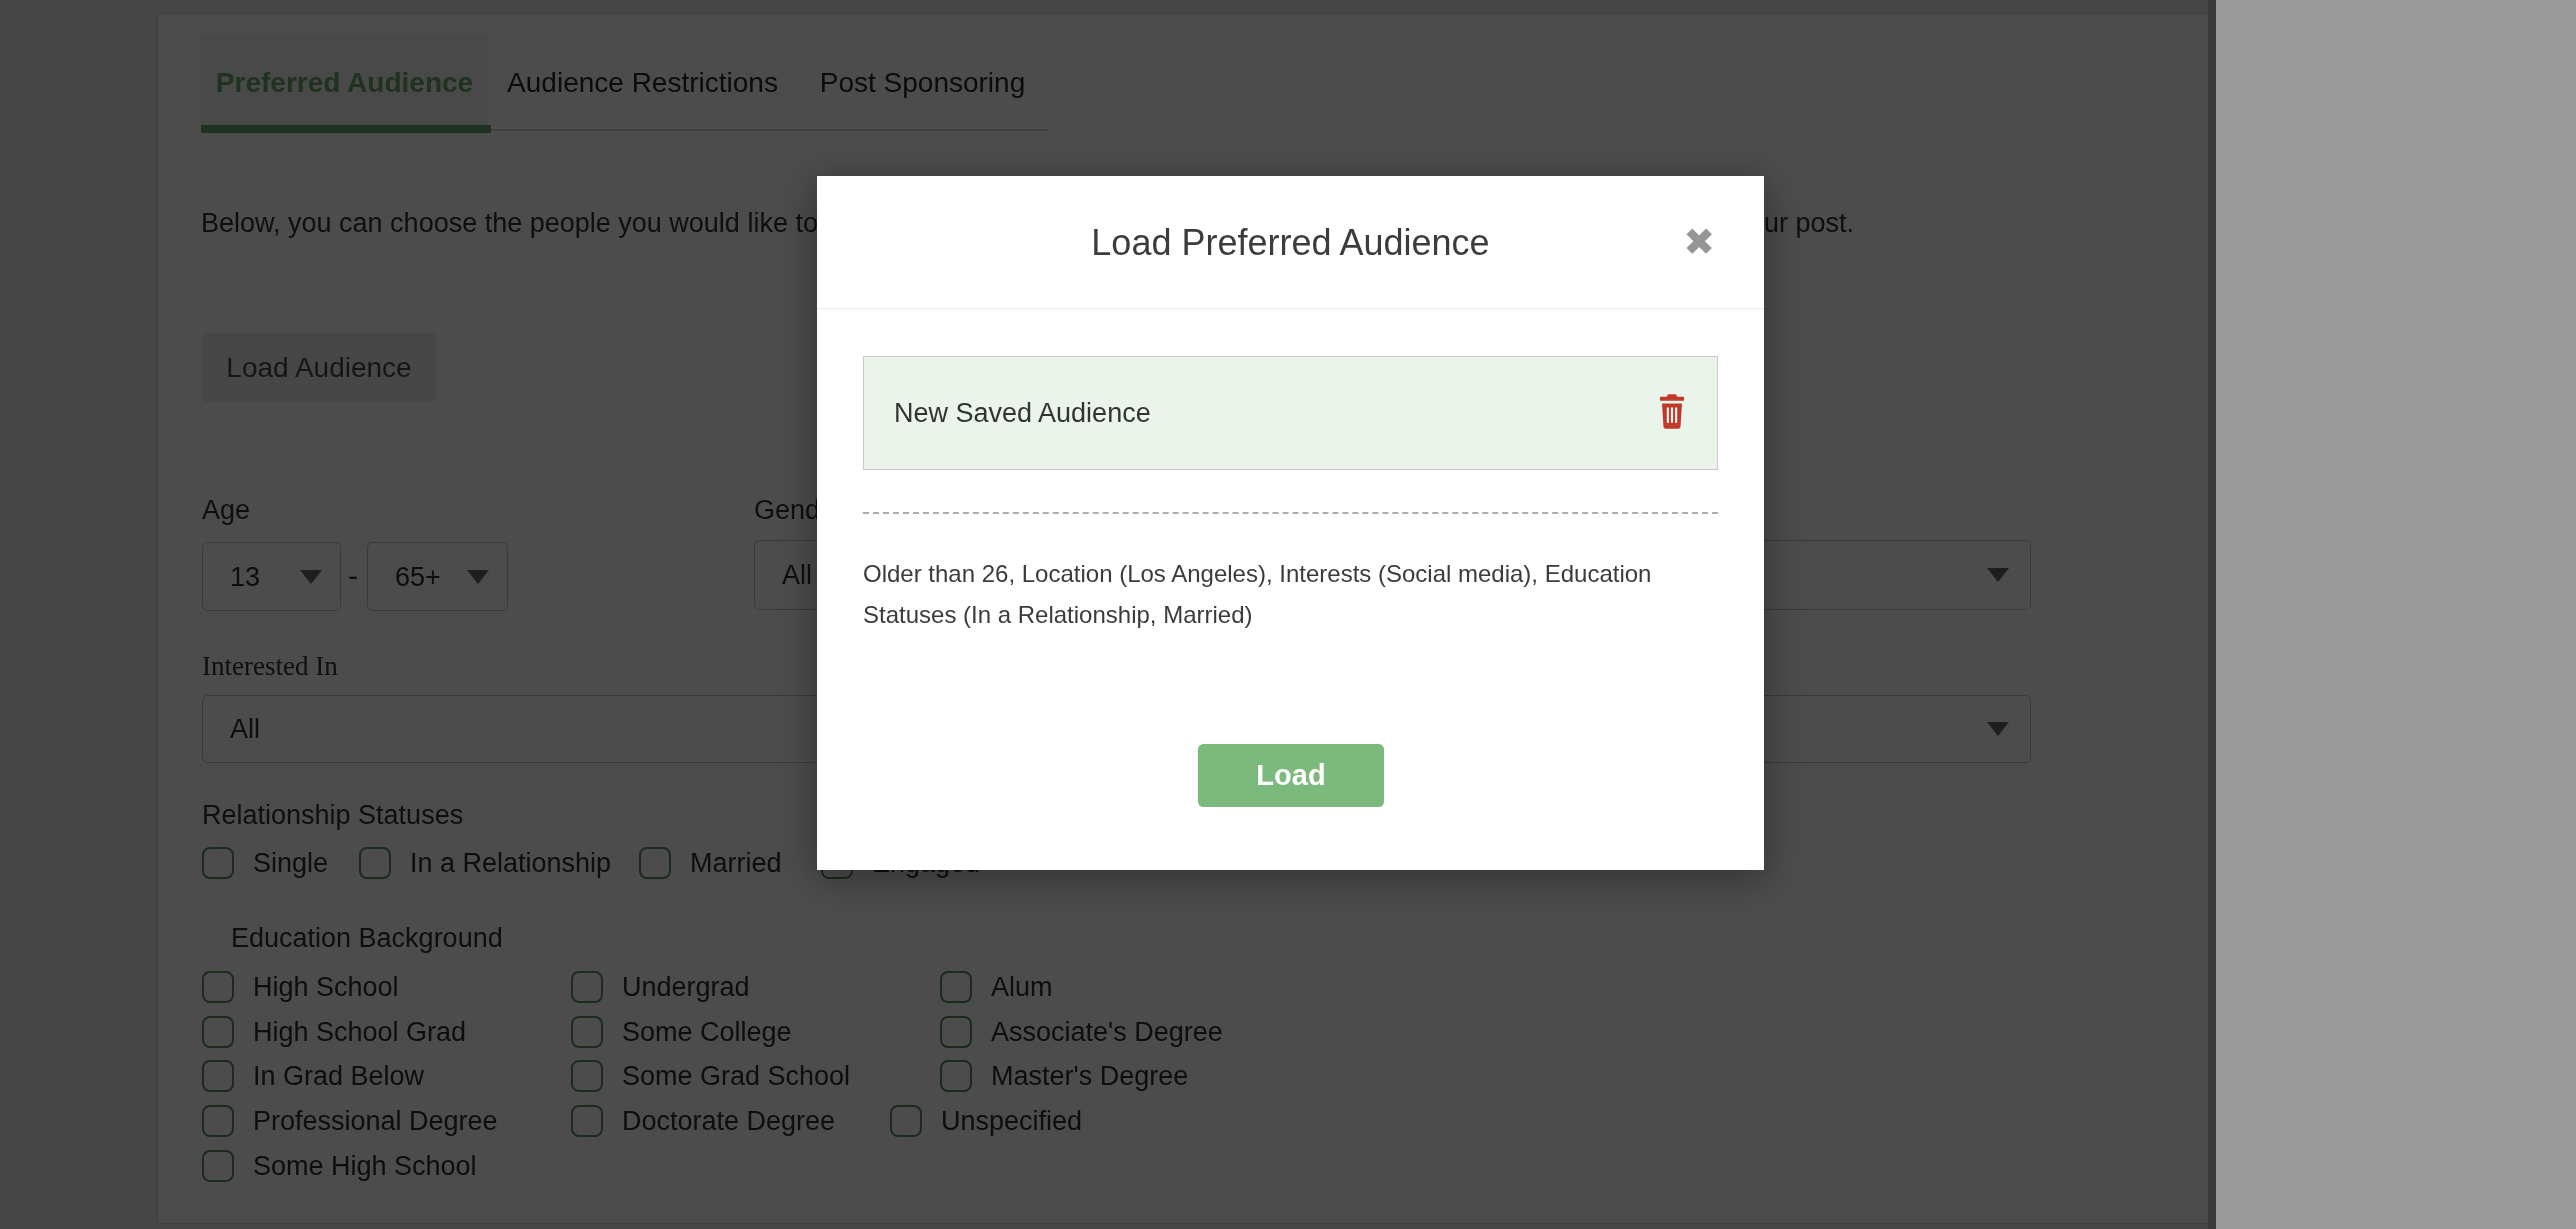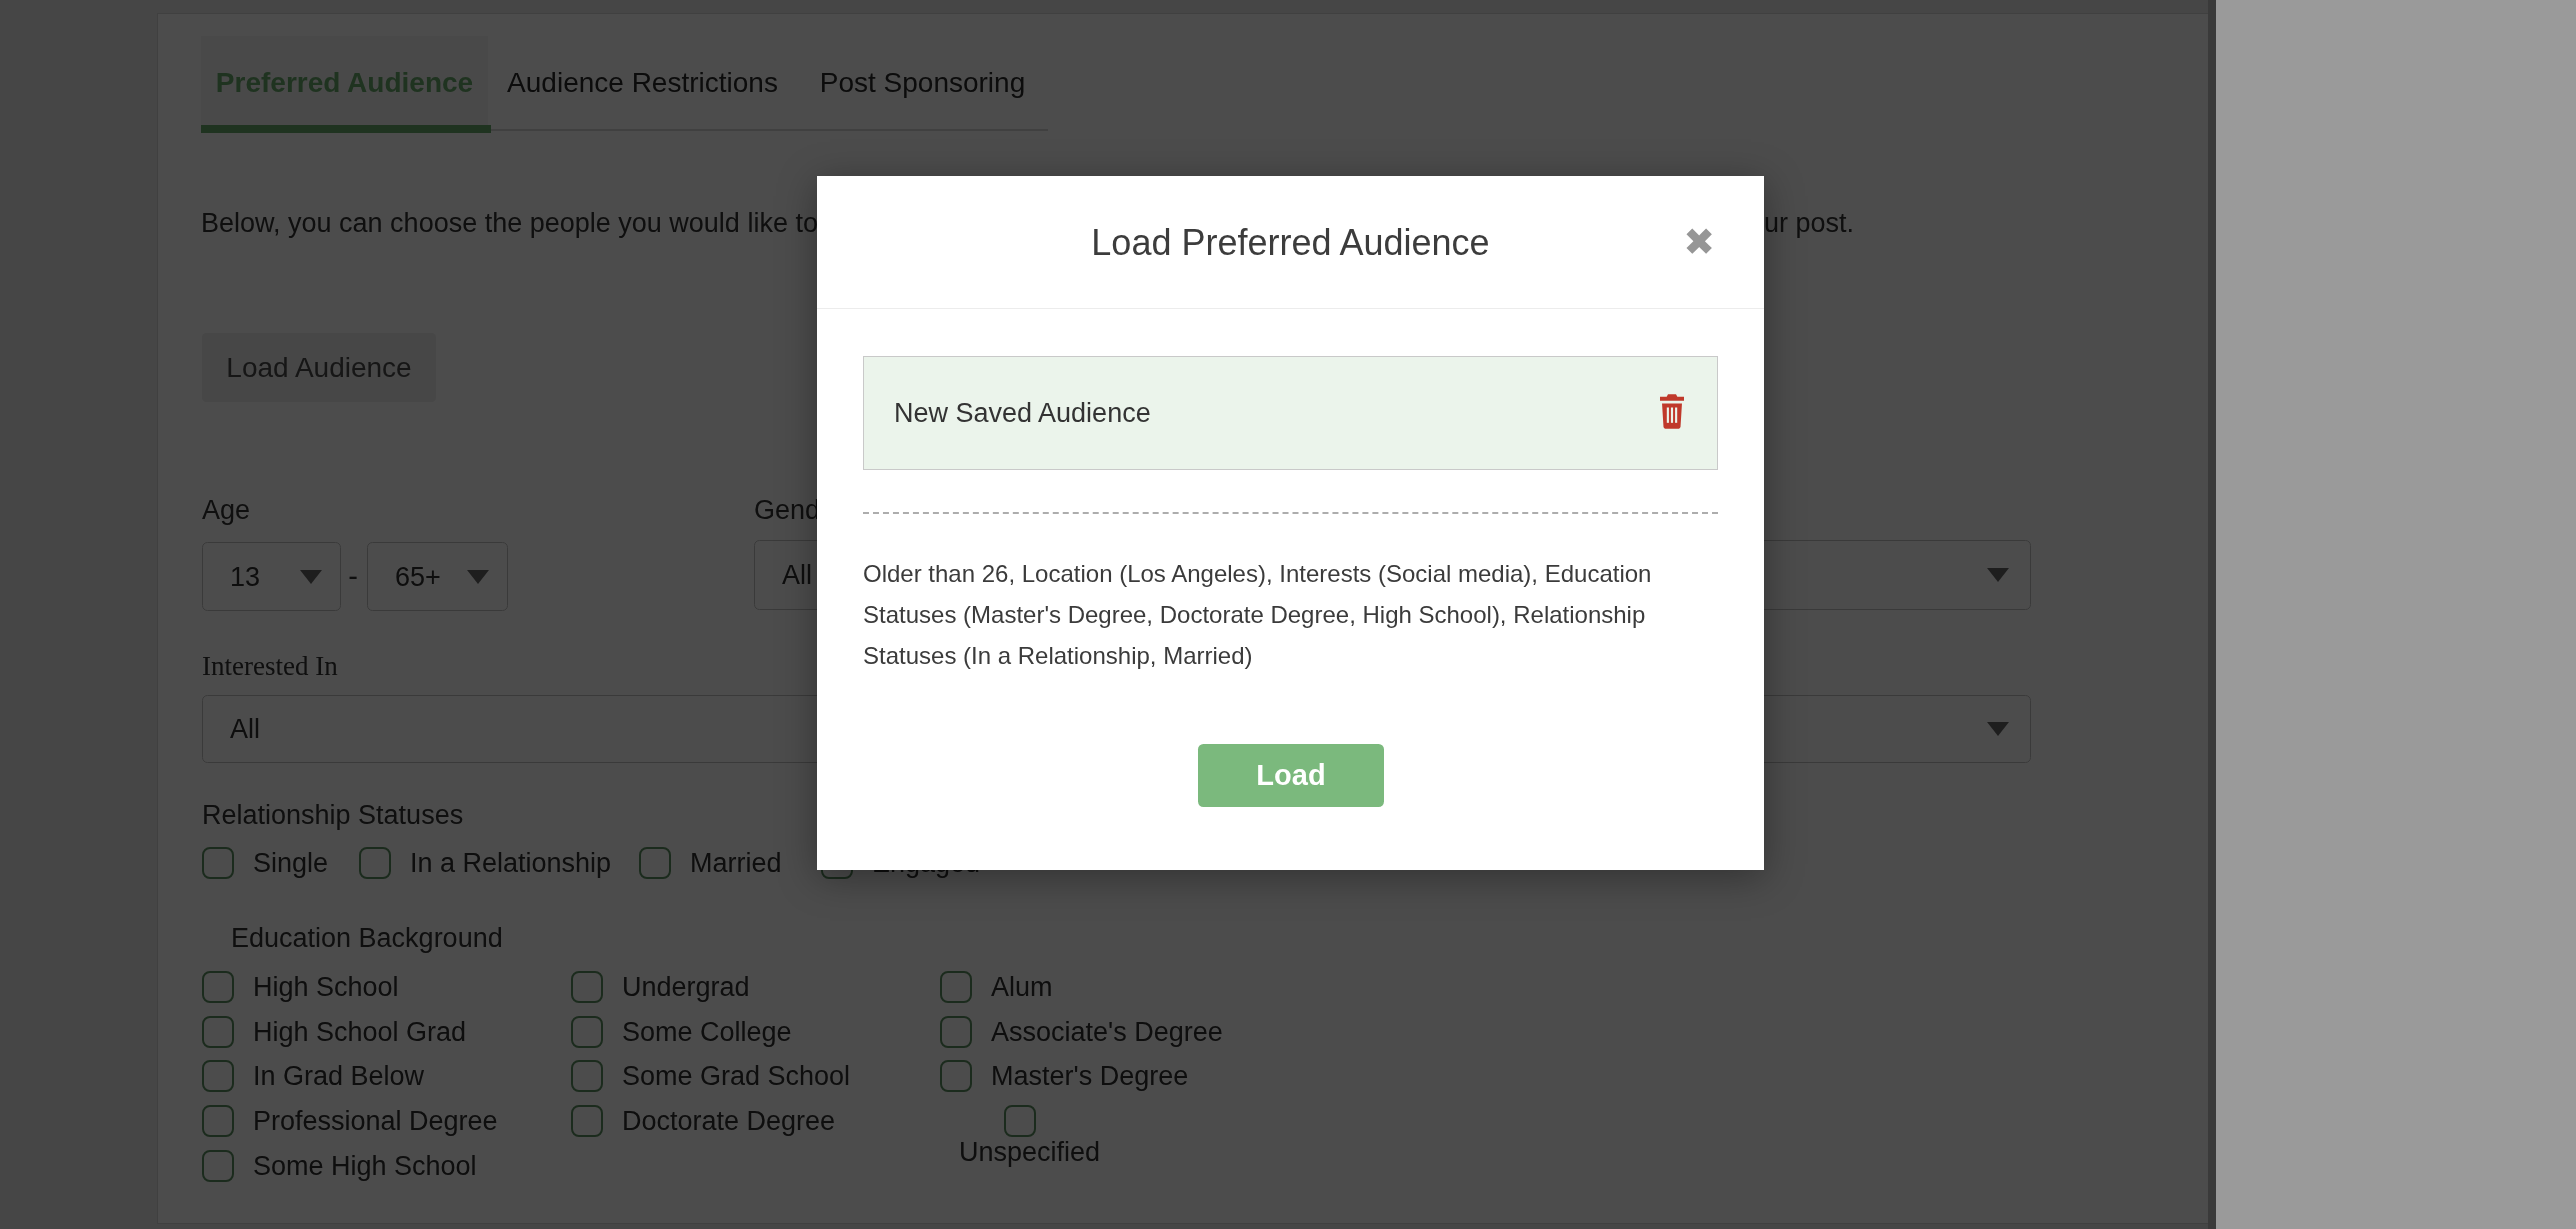--- a/index.html
+++ b/index.html
@@ -171,21 +171,21 @@
     <span class="cb-text">Alum</span>
   </div>
   <div class="check-item" style="left:940px;top:1016px;">
     <span class="cb"></span>
     <span class="cb-text">Associate's Degree</span>
   </div>
   <div class="check-item" style="left:940px;top:1060px;">
     <span class="cb"></span>
     <span class="cb-text">Master's Degree</span>
   </div>
-  <div class="check-item" style="left:940px;top:1105px;flex-direction:column;">
+  <div class="check-item" style="left:890px;top:1105px;">
     <span class="cb"></span>
     <span class="cb-text">Unspecified</span>
   </div>
 
   <div class="overlay"></div>
 
   <div class="modal">
     <div class="modal-header">
       <div class="modal-title">Load Preferred Audience</div>
       <div class="modal-close">✖</div>
@@ -201,21 +201,20 @@
           <rect x="11.2" y="11" width="1.6" height="11.5" fill="#ebf4eb"></rect>
           <rect x="14.3" y="11" width="1.6" height="11.5" fill="#ebf4eb"></rect>
         </svg>
       </span>
     </div>
 
     <div class="dashed-divider"></div>
 
     <div class="desc">
       <div>Older than 26, Location (Los Angeles), Interests (Social media), Education</div>
-      <div>Statuses (Master's Degree, Doctorate Degree, High School), Relationship</div>
       <div>Statuses (In a Relationship, Married)</div>
     </div>
 
     <div class="btn-load">
       <span>Load</span>
     </div>
   </div>
 
   <div class="chat">
     <span>

